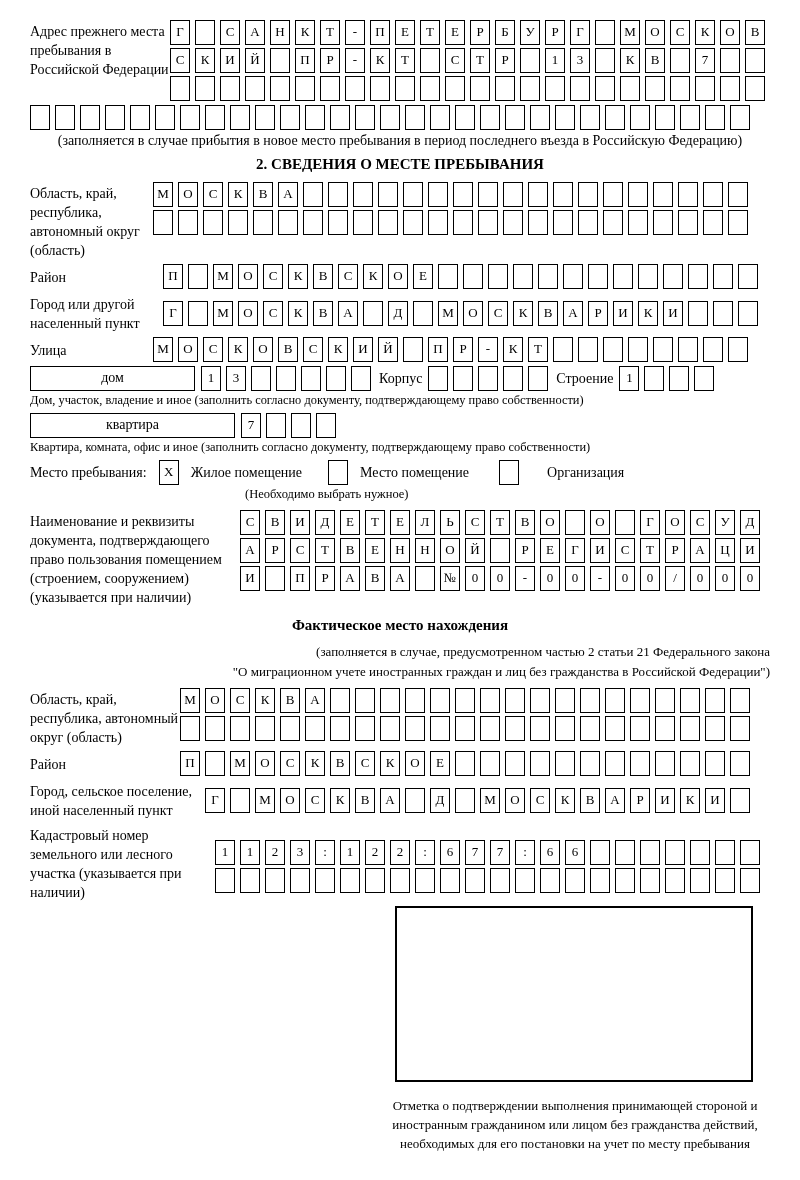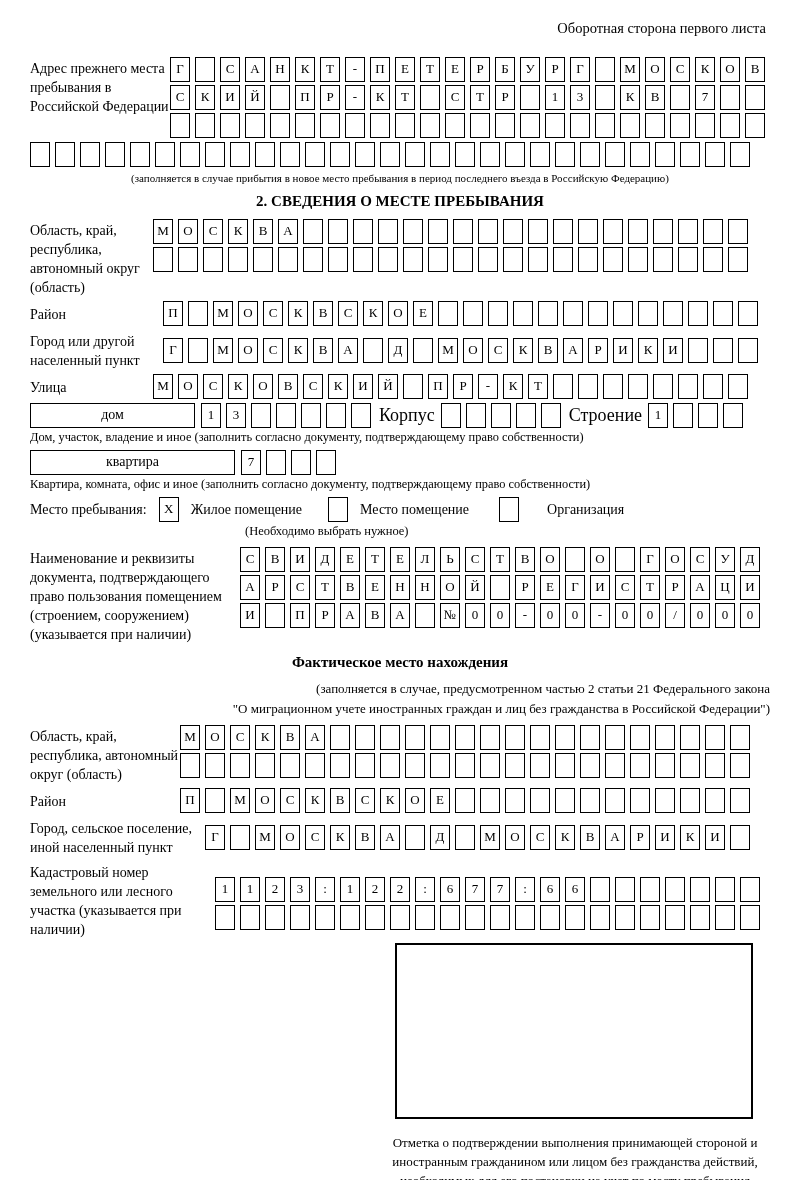--- a/index.html
+++ b/index.html
@@ -16,29 +16,29 @@
   .flabel { font-size:14px; line-height:19px; flex-shrink:0; padding-top:2px; }
   .w140 { width:140px; } .w123 { width:123px; } .w133 { width:133px; }
   .w150 { width:150px; } .w175 { width:175px; } .w185 { width:185px; } .w210 { width:210px; }
   .rows { display:flex; flex-direction:column; gap:3px; }
   .boxes { display:flex; gap:5px; flex-shrink:0; }
   .cell {
     width:20px; height:25px; border:1.5px solid #000;
     font-size:13px; line-height:21px; text-align:center; flex-shrink:0;
     overflow:hidden;
   }
-  .caption { font-size:11px; line-height:16px; }
+  .caption { font-size:14px; line-height:16px; }
   .center { text-align:center; }
   .sect-title { font-weight:bold; font-size:15px; text-align:center; margin:7px 0 9px; }
   .fullrow { margin-bottom:3px; }
 
   .wide-box { border:1.5px solid #000; height:25px; text-align:center; font-size:14px; line-height:21px; flex-shrink:0; }
   .house-type { width:165px; }
   .apt-type { width:205px; }
-  .inline-label { font-size:18px; line-height:25px; flex-shrink:0; }
+  .inline-label { font-size:14px; line-height:25px; flex-shrink:0; }
   .house-row { display:flex; align-items:center; margin:3px 0 2px; }
   .house-row > * { margin-right:6px; }
   .house-row .boxes { margin-right:8px; }
   .sub-caption { font-size:12.4px; margin-bottom:5px; }
 
   .stay-row { display:flex; align-items:center; margin-top:4px; }
   .stay-row .flabel { padding-top:0; }
   .cb { margin:0 12px; }
   .opt { font-size:14px; }
   .stay-note { font-size:12.5px; margin:2px 0 8px 215px; }
@@ -48,21 +48,20 @@
 
   .cad-rows { padding-top:16px; }
   .stamp-box { margin-left:365px; width:358px; height:176px; border:2px solid #000; margin-top:4px; }
   .stamp-caption { margin-left:332px; width:426px; text-align:center; font-size:13px; line-height:19px; margin-top:14px; } .mb6{margin-bottom:6px;} .mb2{margin-bottom:2px;}
 </style>
 </head>
 <body>
 
 <div class="page">
 
-  <div class="header-note">Оборотная сторона первого листа</div>
 
   <div class="frow">
     <div class="flabel w140">Адрес прежнего места пребывания в Российской Федерации</div>
     <div class="rows">
       <div class="boxes">
           <span class="cell">Г</span>
           <span class="cell"> </span>
           <span class="cell">С</span>
           <span class="cell">А</span>
           <span class="cell">Н</span>

